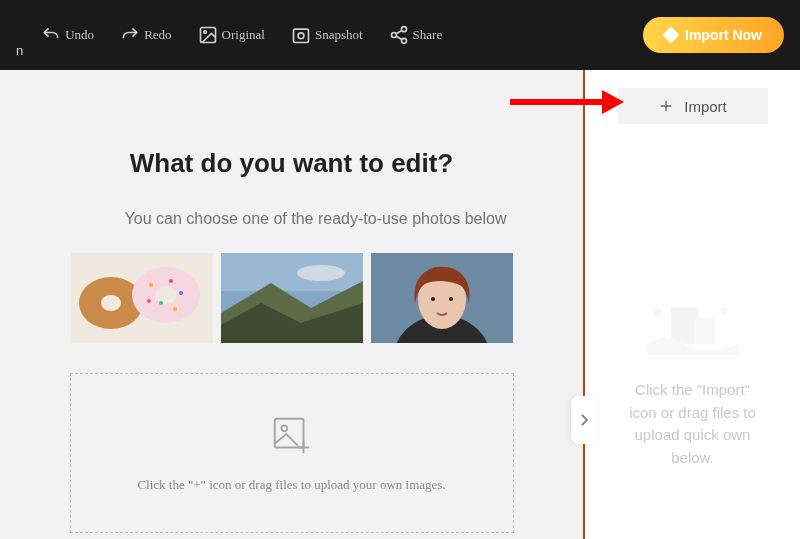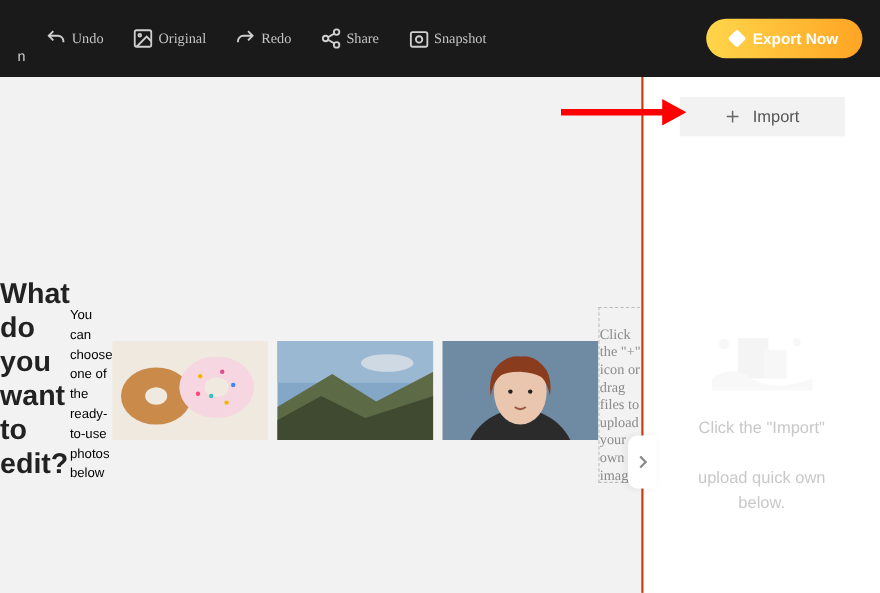--- a/index.html
+++ b/index.html
@@ -66,35 +66,35 @@
   }
 
   .body-area {
     display: flex;
     height: calc(100% - 70px);
   }
   .main-panel {
     width: 583px;
     background: #f2f2f2;
     display: flex;
-    flex-direction: row;
+    flex-direction: column;
     align-items: center;
     padding-top: 78px;
     position: relative;
   }
   .headline {
     font-size: 26px;
     font-weight: 700;
     color: #222;
   }
   .subheadline {
     margin-top: 28px;
-    text-align: left;
-    font-size: 12px;
-    color: #000000;
+    text-align: right;
+    font-size: 16px;
+    color: #737373;
     line-height: 1.5;
     width: 430px;
   }
   .thumbs {
     margin-top: 22px;
     display: flex;
     gap: 8px;
   }
   .thumb {
     width: 142px;
@@ -197,53 +197,53 @@
   <div class="tool-group">
     <div class="tool-item">
       <svg viewBox="0 0 24 24" fill="none" stroke="#cfcfcf" stroke-width="2">
           <path d="M9 14l-5-5 5-5"></path>
           <path d="M4 9h10a6 6 0 0 1 6 6v1"></path>
         </svg>
       <span class="lbl">Undo</span>
     </div>
     <div class="tool-item">
       <svg viewBox="0 0 24 24" fill="none" stroke="#cfcfcf" stroke-width="2">
+          <path d="M15 14l5-5-5-5"></path>
+          <path d="M20 9H10a6 6 0 0 0-6 6v1"></path>
+        </svg>
+      <span class="lbl">Redo</span>
+    </div>
+    <div class="tool-item">
+      <svg viewBox="0 0 24 24" fill="none" stroke="#cfcfcf" stroke-width="2">
           <rect x="3" y="3" width="18" height="18" rx="2"></rect>
           <circle cx="8.5" cy="8.5" r="1.5"></circle>
           <path d="M21 15l-5-5L5 21"></path>
         </svg>
       <span class="lbl">Original</span>
     </div>
     <div class="tool-item">
       <svg viewBox="0 0 24 24" fill="none" stroke="#cfcfcf" stroke-width="2">
-          <path d="M15 14l5-5-5-5"></path>
-          <path d="M20 9H10a6 6 0 0 0-6 6v1"></path>
-        </svg>
-      <span class="lbl">Redo</span>
+          <rect x="3" y="5" width="18" height="16" rx="2"></rect>
+          <circle cx="12" cy="13" r="3.5"></circle>
+        </svg>
+      <span class="lbl">Snapshot</span>
     </div>
     <div class="tool-item">
       <svg viewBox="0 0 24 24" fill="none" stroke="#cfcfcf" stroke-width="2">
           <circle cx="18" cy="5" r="3"></circle>
           <circle cx="6" cy="12" r="3"></circle>
           <circle cx="18" cy="19" r="3"></circle>
           <path d="M8.6 10.6l6.8-3.9M8.6 13.4l6.8 3.9"></path>
         </svg>
       <span class="lbl">Share</span>
     </div>
-    <div class="tool-item">
-      <svg viewBox="0 0 24 24" fill="none" stroke="#cfcfcf" stroke-width="2">
-          <rect x="3" y="5" width="18" height="16" rx="2"></rect>
-          <circle cx="12" cy="13" r="3.5"></circle>
-        </svg>
-      <span class="lbl">Snapshot</span>
-    </div>
   </div>
   <button class="upgrade-btn">
     <span class="diamond"></span>
-    <span>Export Now</span>
+    <span>Import Now</span>
   </button>
 </div>
 
 <div class="body-area">
   <div class="main-panel">
     <h1 class="headline">What do you want to edit?</h1>
     <p class="subheadline">
       <span>You can choose one of the ready-to-use photos below</span><br>
     </p>
 
@@ -308,21 +308,21 @@
 
     <div class="side-placeholder">
       <svg viewBox="0 0 120 80">
         <rect x="36" y="18" width="30" height="40" fill="#e4e4e4"></rect>
         <rect x="62" y="30" width="22" height="28" fill="#ececec"></rect>
         <path d="M10 58 Q30 44 50 58 T110 58 L110 70 L10 70 Z" fill="#efefef"></path>
         <circle cx="22" cy="24" r="5" fill="#ececec"></circle>
         <circle cx="94" cy="22" r="4" fill="#ececec"></circle>
       </svg>
       <span>Click the "Import"</span><br>
-      <br>
+      <span>icon or drag files to</span><br>
       <span>upload quick own</span><br>
       <span>below.</span>
     </div>
 
     <div class="collapse-chevron">
       <svg width="10" height="14" viewBox="0 0 10 14" fill="none" stroke="#888" stroke-width="2">
           <path d="M3 2l5 5-5 5"></path>
         </svg>
     </div>
   </div>

